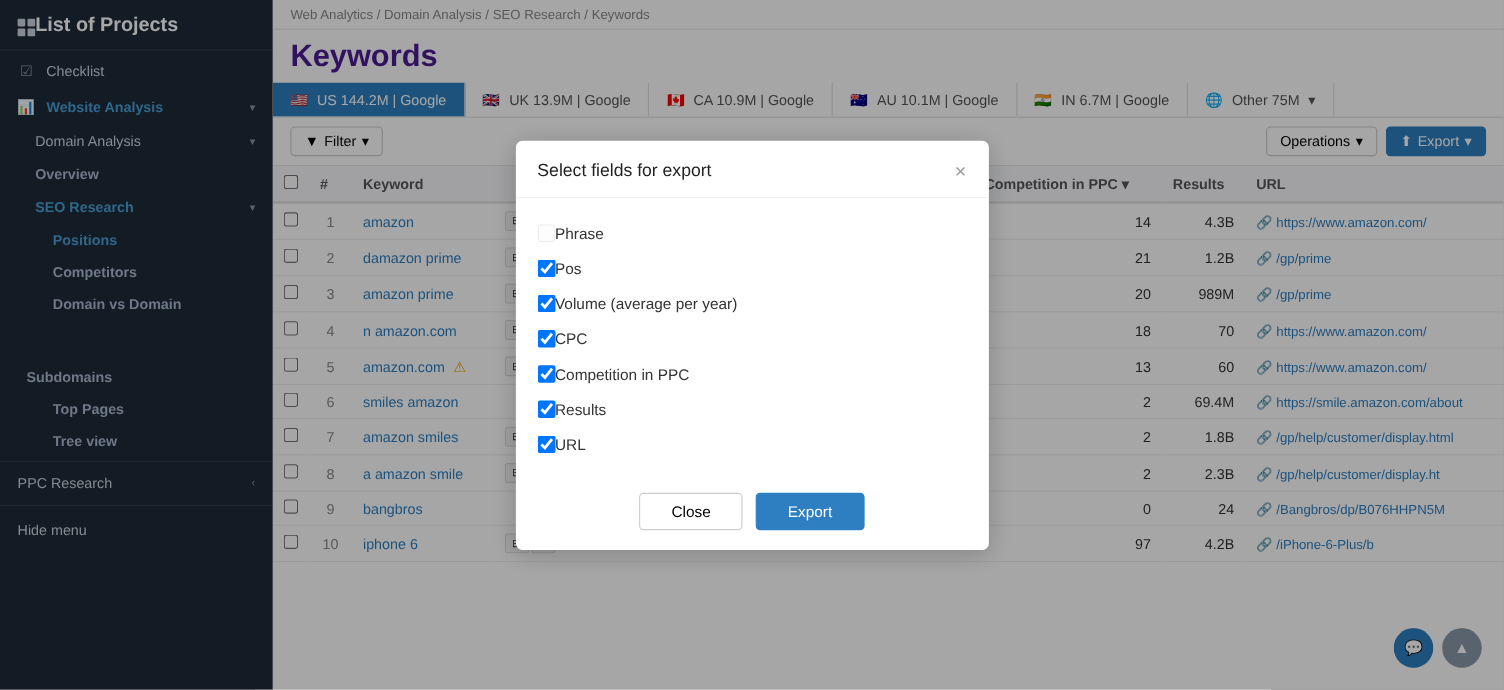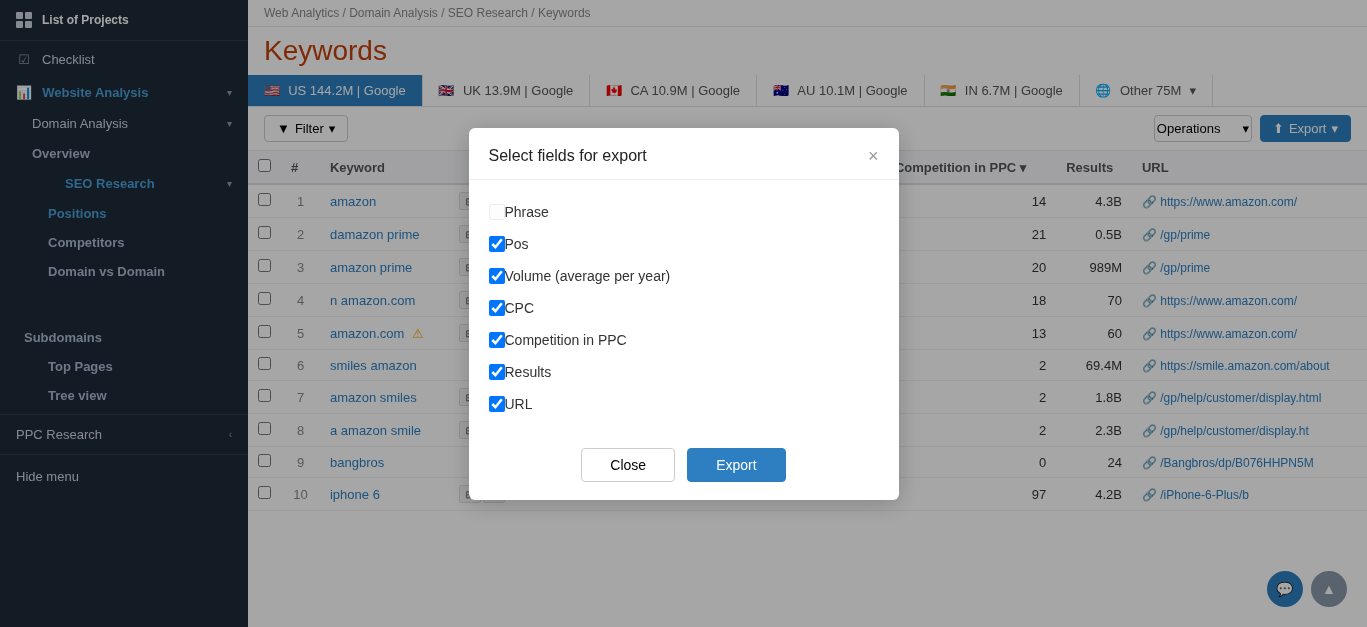--- a/index.html
+++ b/index.html
@@ -2,52 +2,52 @@
 <html><head>
   <meta charset="utf-8">
   <style>
     * { box-sizing: border-box; margin: 0; padding: 0; font-family: Arial, sans-serif; }
     body { background: #f0f0f0; width: 1367px; height: 627px; overflow: hidden; font-size: 13px; color: #333; }
 
     .app-container { display: flex; height: 627px; }
 
     
     .sidebar { width: 248px; background: #1e2a3a; color: #cdd5e0; flex-shrink: 0; overflow-y: auto; }
-    .sidebar-header { padding: 12px 16px; display: flex; align-items: center; gap: 10px; color: #fff; font-size: 12px; font-weight: bold; border-bottom: 1px solid #2e3d50; }
+    .sidebar-header { padding: 12px 16px; display: flex; align-items: flex-end; gap: 0; color: #fff; font-size: 18px; font-weight: bold; border-bottom: 1px solid #2e3d50; }
     .sidebar-header .grid-icon { display: grid; grid-template-columns: 1fr 1fr; gap: 2px; width: 16px; height: 16px; }
     .sidebar-header .grid-icon span { background: #cdd5e0; border-radius: 1px; }
     .sidebar-item { padding: 10px 16px; display: flex; align-items: center; gap: 10px; cursor: pointer; font-size: 13px; }
     .sidebar-item .item-icon { width: 16px; height: 16px; display: flex; align-items: center; justify-content: center; color: #8899aa; }
     .sidebar-expandable { display: flex; align-items: center; justify-content: space-between; padding: 8px 16px; cursor: pointer; color: #cdd5e0; }
     .chevron { font-size: 10px; color: #8899aa; }
     .sidebar-sub-item { padding: 7px 32px; cursor: pointer; color: #aabbd0; font-size: 13px; font-weight: bold; }
     .sidebar-sub-item.active { color: #4a9fd4; }
     .sidebar-highlight { color: #4a9fd4; font-weight: 600; }
     .sidebar-divider { border-top: 1px solid #2e3d50; margin: 4px 0; }
 
     
     .main { flex: 1; background: #fff; overflow: hidden; display: flex; flex-direction: column; }
 
     
     .breadcrumb { padding: 6px 16px; font-size: 12px; color: #888; background: #fff; border-bottom: 1px solid #e8e8e8; }
 
     
-    .page-title { padding: 8px 16px 8px; font-size: 28px; font-weight: normal; color: #c2410c; }
+    .page-title { padding: 8px 16px 8px; font-size: 28px; font-weight: bold; color: #4c1d95; }
 
     
     .tab-bar { display: flex; border-bottom: 1px solid #e0e0e0; background: #fff; overflow: hidden; }
     .tab { padding: 8px 16px; display: flex; align-items: center; gap: 8px; cursor: pointer; font-size: 13px; color: #555; white-space: nowrap; border-right: 1px solid #e0e0e0; }
     .tab.active { background: #2d7fc1; color: #fff; }
 
     
     .filter-bar { padding: 8px 16px; display: flex; align-items: center; justify-content: space-between; border-bottom: 1px solid #e8e8e8; }
     .filter-left { display: flex; gap: 8px; align-items: center; }
     .filter-btn { padding: 5px 12px; border: 1px solid #ccc; border-radius: 4px; background: #fff; cursor: pointer; display: flex; align-items: center; gap: 5px; font-size: 13px; }
     .filter-right { display: flex; gap: 8px; }
-    .ops-btn { padding: 5px 2px; border: 1px solid #ccc; border-radius: 4px; background: #fff; cursor: pointer; display: flex; align-items: flex-end; gap: 22px; font-size: 13px; }
+    .ops-btn { padding: 5px 12px; border: 1px solid #ccc; border-radius: 4px; background: #fff; cursor: pointer; display: flex; align-items: flex-end; gap: 5px; font-size: 13px; }
     .export-btn { padding: 5px 12px; border: 1px solid #2d7fc1; border-radius: 4px; background: #2d7fc1; color: #fff; cursor: pointer; display: flex; align-items: center; gap: 5px; font-size: 13px; }
 
     
     .table-container { flex: 1; overflow: auto; }
     table { width: 100%; border-collapse: collapse; font-size: 13px; }
     thead th { background: #f7f8fa; border-bottom: 2px solid #e0e0e0; padding: 8px 10px; text-align: left; color: #555; font-weight: 600; white-space: nowrap; position: sticky; top: 0; z-index: 1; }
     tbody tr { border-bottom: 1px solid #f0f0f0; }
     tbody td { padding: 7px 10px; vertical-align: middle; }
     .row-num { color: #888; text-align: center; }
     .keyword-link { color: #2d7fc1; text-decoration: none; }
@@ -109,21 +109,21 @@
 
     <div class="sidebar-expandable" style="padding-left:32px;">
       <span>Domain Analysis</span>
       <span class="chevron">▾</span>
     </div>
 
     <div class="sidebar-sub-item">
       <span>Overview</span>
     </div>
 
-    <div class="sidebar-expandable" style="padding-left:32px; padding-right:16px;margin-left:33px;">
+    <div class="sidebar-expandable" style="padding-left:32px; padding-right:16px;">
       <span class="sidebar-highlight">SEO Research</span>
       <span class="chevron">▾</span>
     </div>
 
     <div class="sidebar-sub-item active" style="padding-left:48px;">
       <span>Positions</span>
     </div>
     <div class="sidebar-sub-item" style="padding-left:48px;">
       <span>Competitors</span>
     </div>
@@ -254,21 +254,21 @@
                 <div class="mini-btns">
                   <div class="mini-btn">⊞</div>
                   <div class="mini-btn">…</div>
                 </div>
               </td>
             <td></td>
             <td></td>
             <td class="number-cell"></td>
             <td class="number-cell"></td>
             <td class="number-cell">21</td>
-            <td class="number-cell">0.5B</td>
+            <td class="number-cell">1.2B</td>
             <td><a class="url-link">🔗 /gp/prime</a></td>
           </tr>
           <tr>
             <td><input type="checkbox" style=""></td>
             <td class="row-num">3</td>
             <td><a class="keyword-link">amazon prime</a></td>
             <td>
                 <div class="mini-btns">
                   <div class="mini-btn">⊞</div>
                   <div class="mini-btn">…</div>

